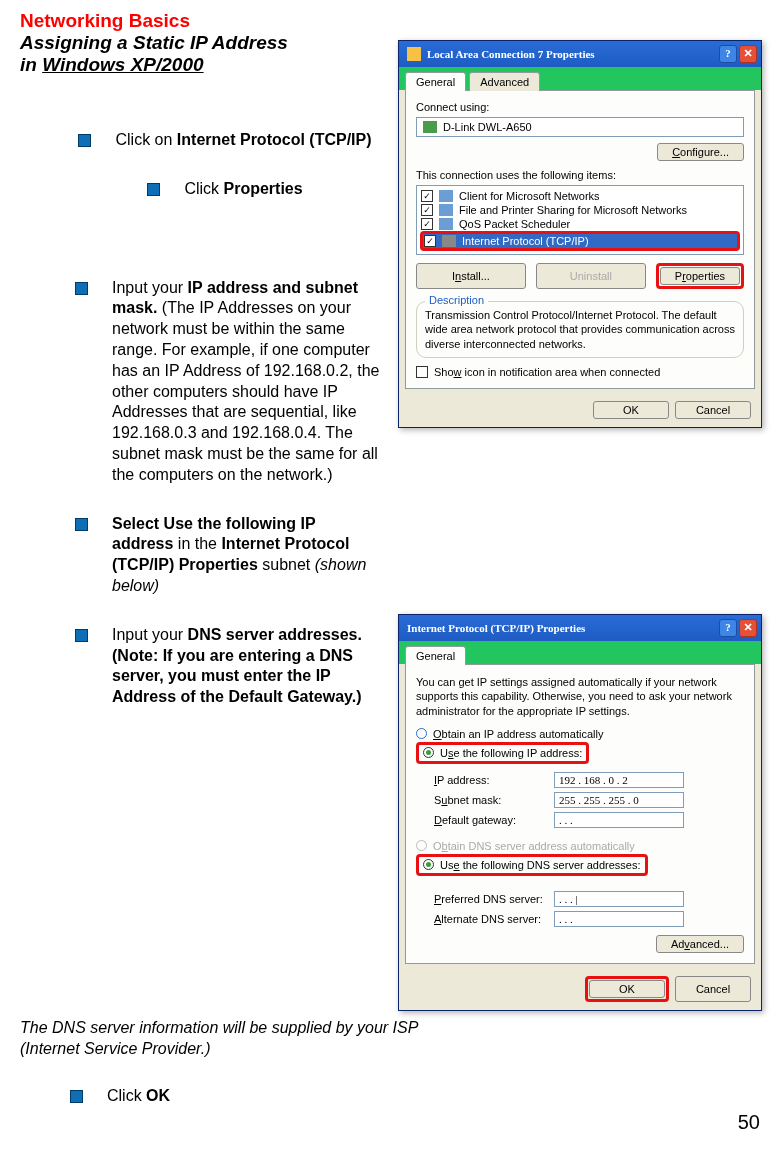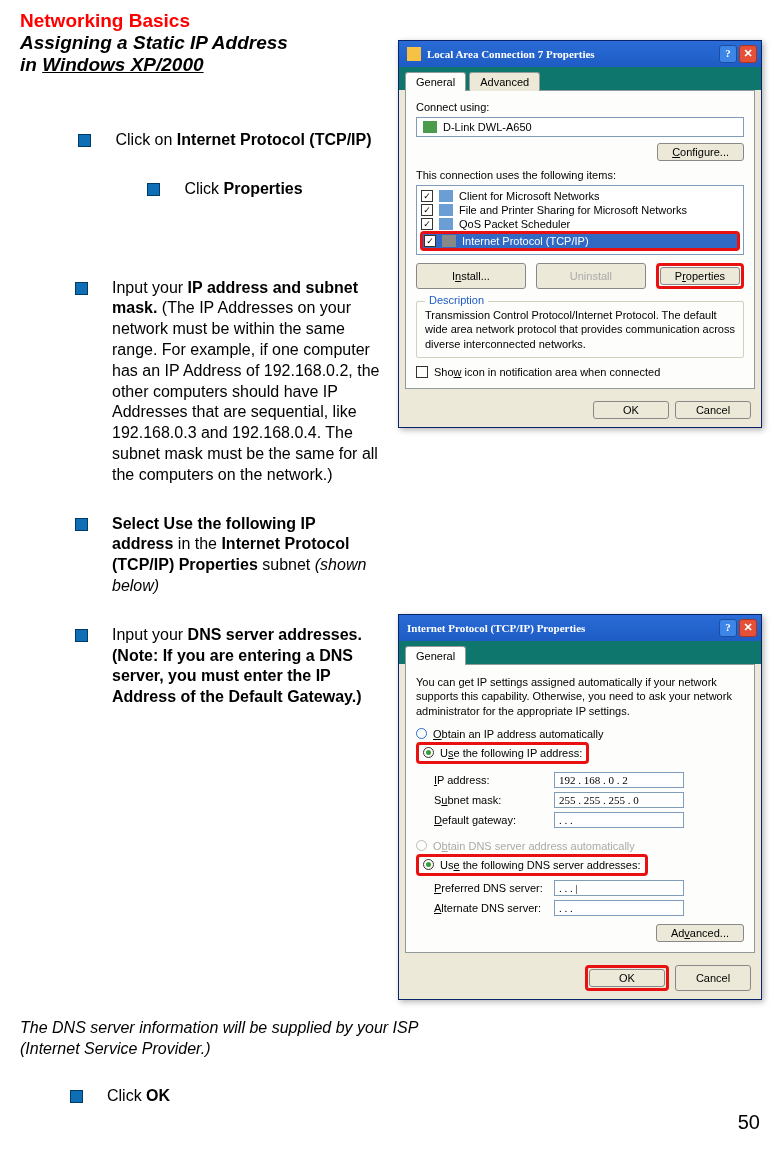--- a/index.html
+++ b/index.html
@@ -83,21 +83,21 @@
       background: #3d86e8;
       border: 1px solid #1b4ea0;
       border-radius: 3px;
       color: #fff;
       font-size: 11px;
       text-align: center;
       line-height: 15px;
       font-weight: bold;
     }
     .title-btn.close { background: #e55039; border-color: #a32; }
-    .tabs { background: #0f766e; padding: 4px 10px 0 6px; }
+    .tabs { background: #22c55e; padding: 4px 10px 0 6px; }
     .tab {
       display: inline-block;
       background: #fdfdfb;
       border: 1px solid #919b9c;
       border-bottom: none;
       border-radius: 3px 3px 0 0;
       padding: 3px 10px;
       font-size: 11px;
       position: relative;
       top: 1px;
@@ -136,21 +136,21 @@
     }
     .li-row { display: flex; align-items: center; gap: 6px; padding: 1px; }
     .chk-icon { width: 12px; height: 12px; border: 1px solid #333; font-size: 9px; text-align: center; line-height: 10px; }
     .net-mini { width: 14px; height: 12px; display: inline-block; background: #6a9ed4; }
     .red-box { border: 3px solid #e81010; border-radius: 4px; }
     .li-row.sel { background: #316ac5; color: #fff; }
     .btn-row { display: flex; justify-content: space-between; margin-top: 8px; gap: 10px; }
     .btn-row .btn { flex: 1; }
     .group {
       border: 1px solid #d0d0bf;
-      border-radius: 2px;
+      border-radius: 10px;
       padding: 6px 8px;
       margin-top: 4px;
       position: relative;
     }
     .group-title {
       position: absolute;
       top: -8px;
       left: 8px;
       background: #fdfdfb;
       padding: 0 4px;
@@ -367,21 +367,21 @@
       <div class="checkbox-row disabled-text">
         <span class="radio" style="border-color:#bbb"></span>
         <span>O<span style="text-decoration:underline">b</span>tain DNS server address automatically</span>
       </div>
       <div class="red-box" style="display:inline-block; padding:2px 4px; margin-top:2px">
         <span class="checkbox-row" style="margin:0">
           <span class="radio on"></span>
           <span>Us<span style="text-decoration:underline">e</span> the following DNS server addresses:</span>
         </span>
       </div>
-      <div style="padding-left:18px; margin-top:4px">
+      <div style="padding-left:18px; margin-top:15px">
         <div class="ip-row">
           <span class="ip-label"><span style="text-decoration:underline">P</span>referred DNS server:</span>
           <span class="ip-input">.        .        . |</span>
         </div>
         <div class="ip-row">
           <span class="ip-label"><span style="text-decoration:underline">A</span>lternate DNS server:</span>
           <span class="ip-input">.        .        .</span>
         </div>
       </div>
     </div>

